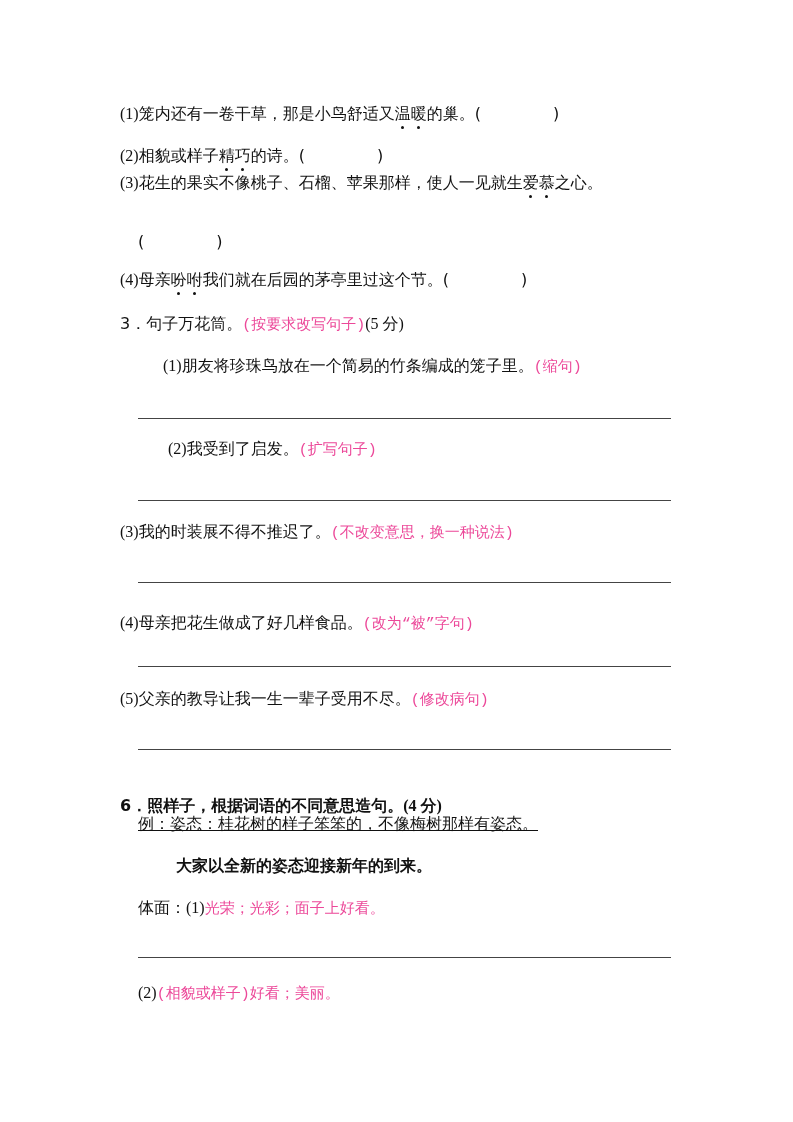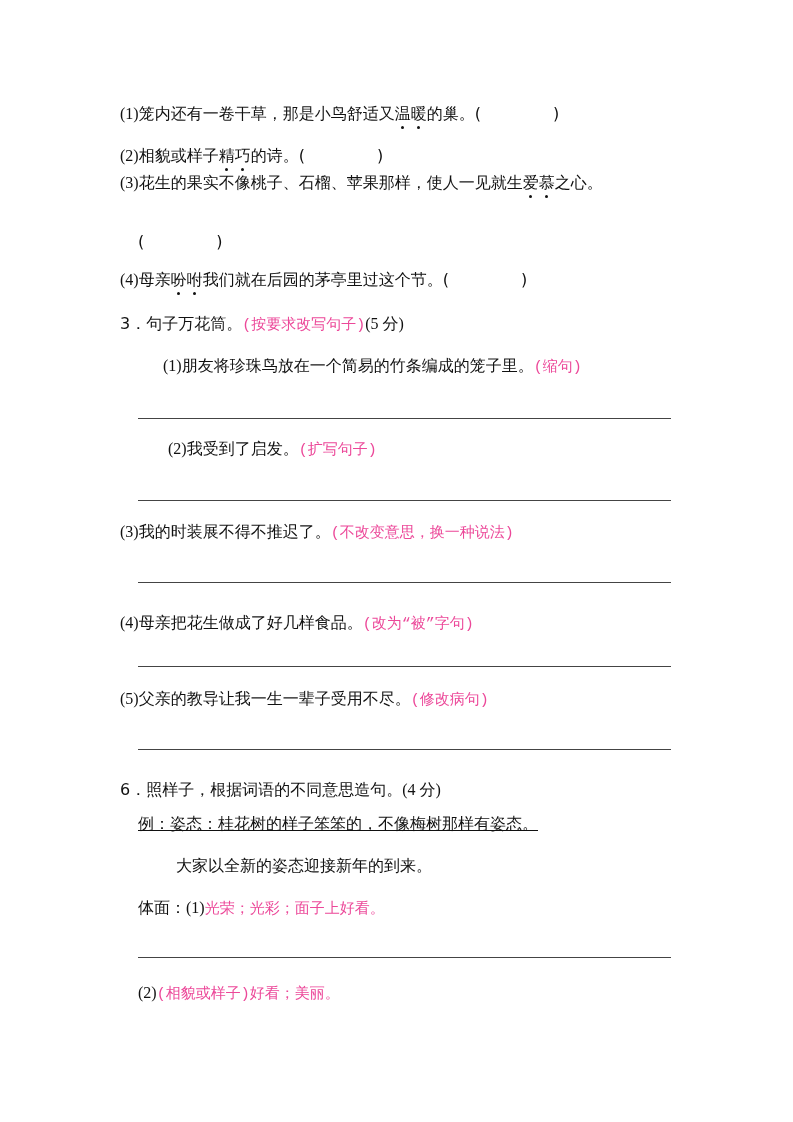--- a/index.html
+++ b/index.html
@@ -59,28 +59,28 @@
 <div class="line" style="top:604px;margin-top:8px;">
   <span class="num">(4)</span><span>母亲把花生做成了好几样食品。</span><span class="hint">(改为“被”字句)</span>
 </div>
 <div class="answer-line" style="top:666px;"></div>
 
 <div class="line" style="top:688px;">
   <span class="num">(5)</span><span>父亲的教导让我一生一辈子受用不尽。</span><span class="hint">(修改病句)</span>
 </div>
 <div class="answer-line" style="top:749px;"></div>
 
-<div class="line" style="top:779px;">
+<div class="line" style="top:795px;font-weight:bold;">
   <span>6．照样子，根据词语的不同意思造句。</span><span class="num">(4 分)</span>
 </div>
 
 <div class="line" style="top:813px; left:138px;text-decoration:underline;">
   <span>例：姿态：</span><span>桂花树的样子笨笨的，不像梅树那样有姿态。</span>
 </div>
-<div class="line" style="top:855px; left:176px;">
+<div class="line" style="top:855px; left:176px;font-weight:bold;">
   <span>大家以全新的姿态迎接新年的到来。</span>
 </div>
 
 <div class="line" style="top:897px; left:138px;">
   <span>体面：</span><span class="num">(1)</span><span class="hint">光荣；光彩；面子上好看。</span>
 </div>
 <div class="answer-line" style="top:957px;"></div>
 
 <div class="line" style="top:982px; left:138px;text-align:center;">
   <span class="num">(2)</span><span class="hint">(相貌或样子)好看；美丽。</span>

